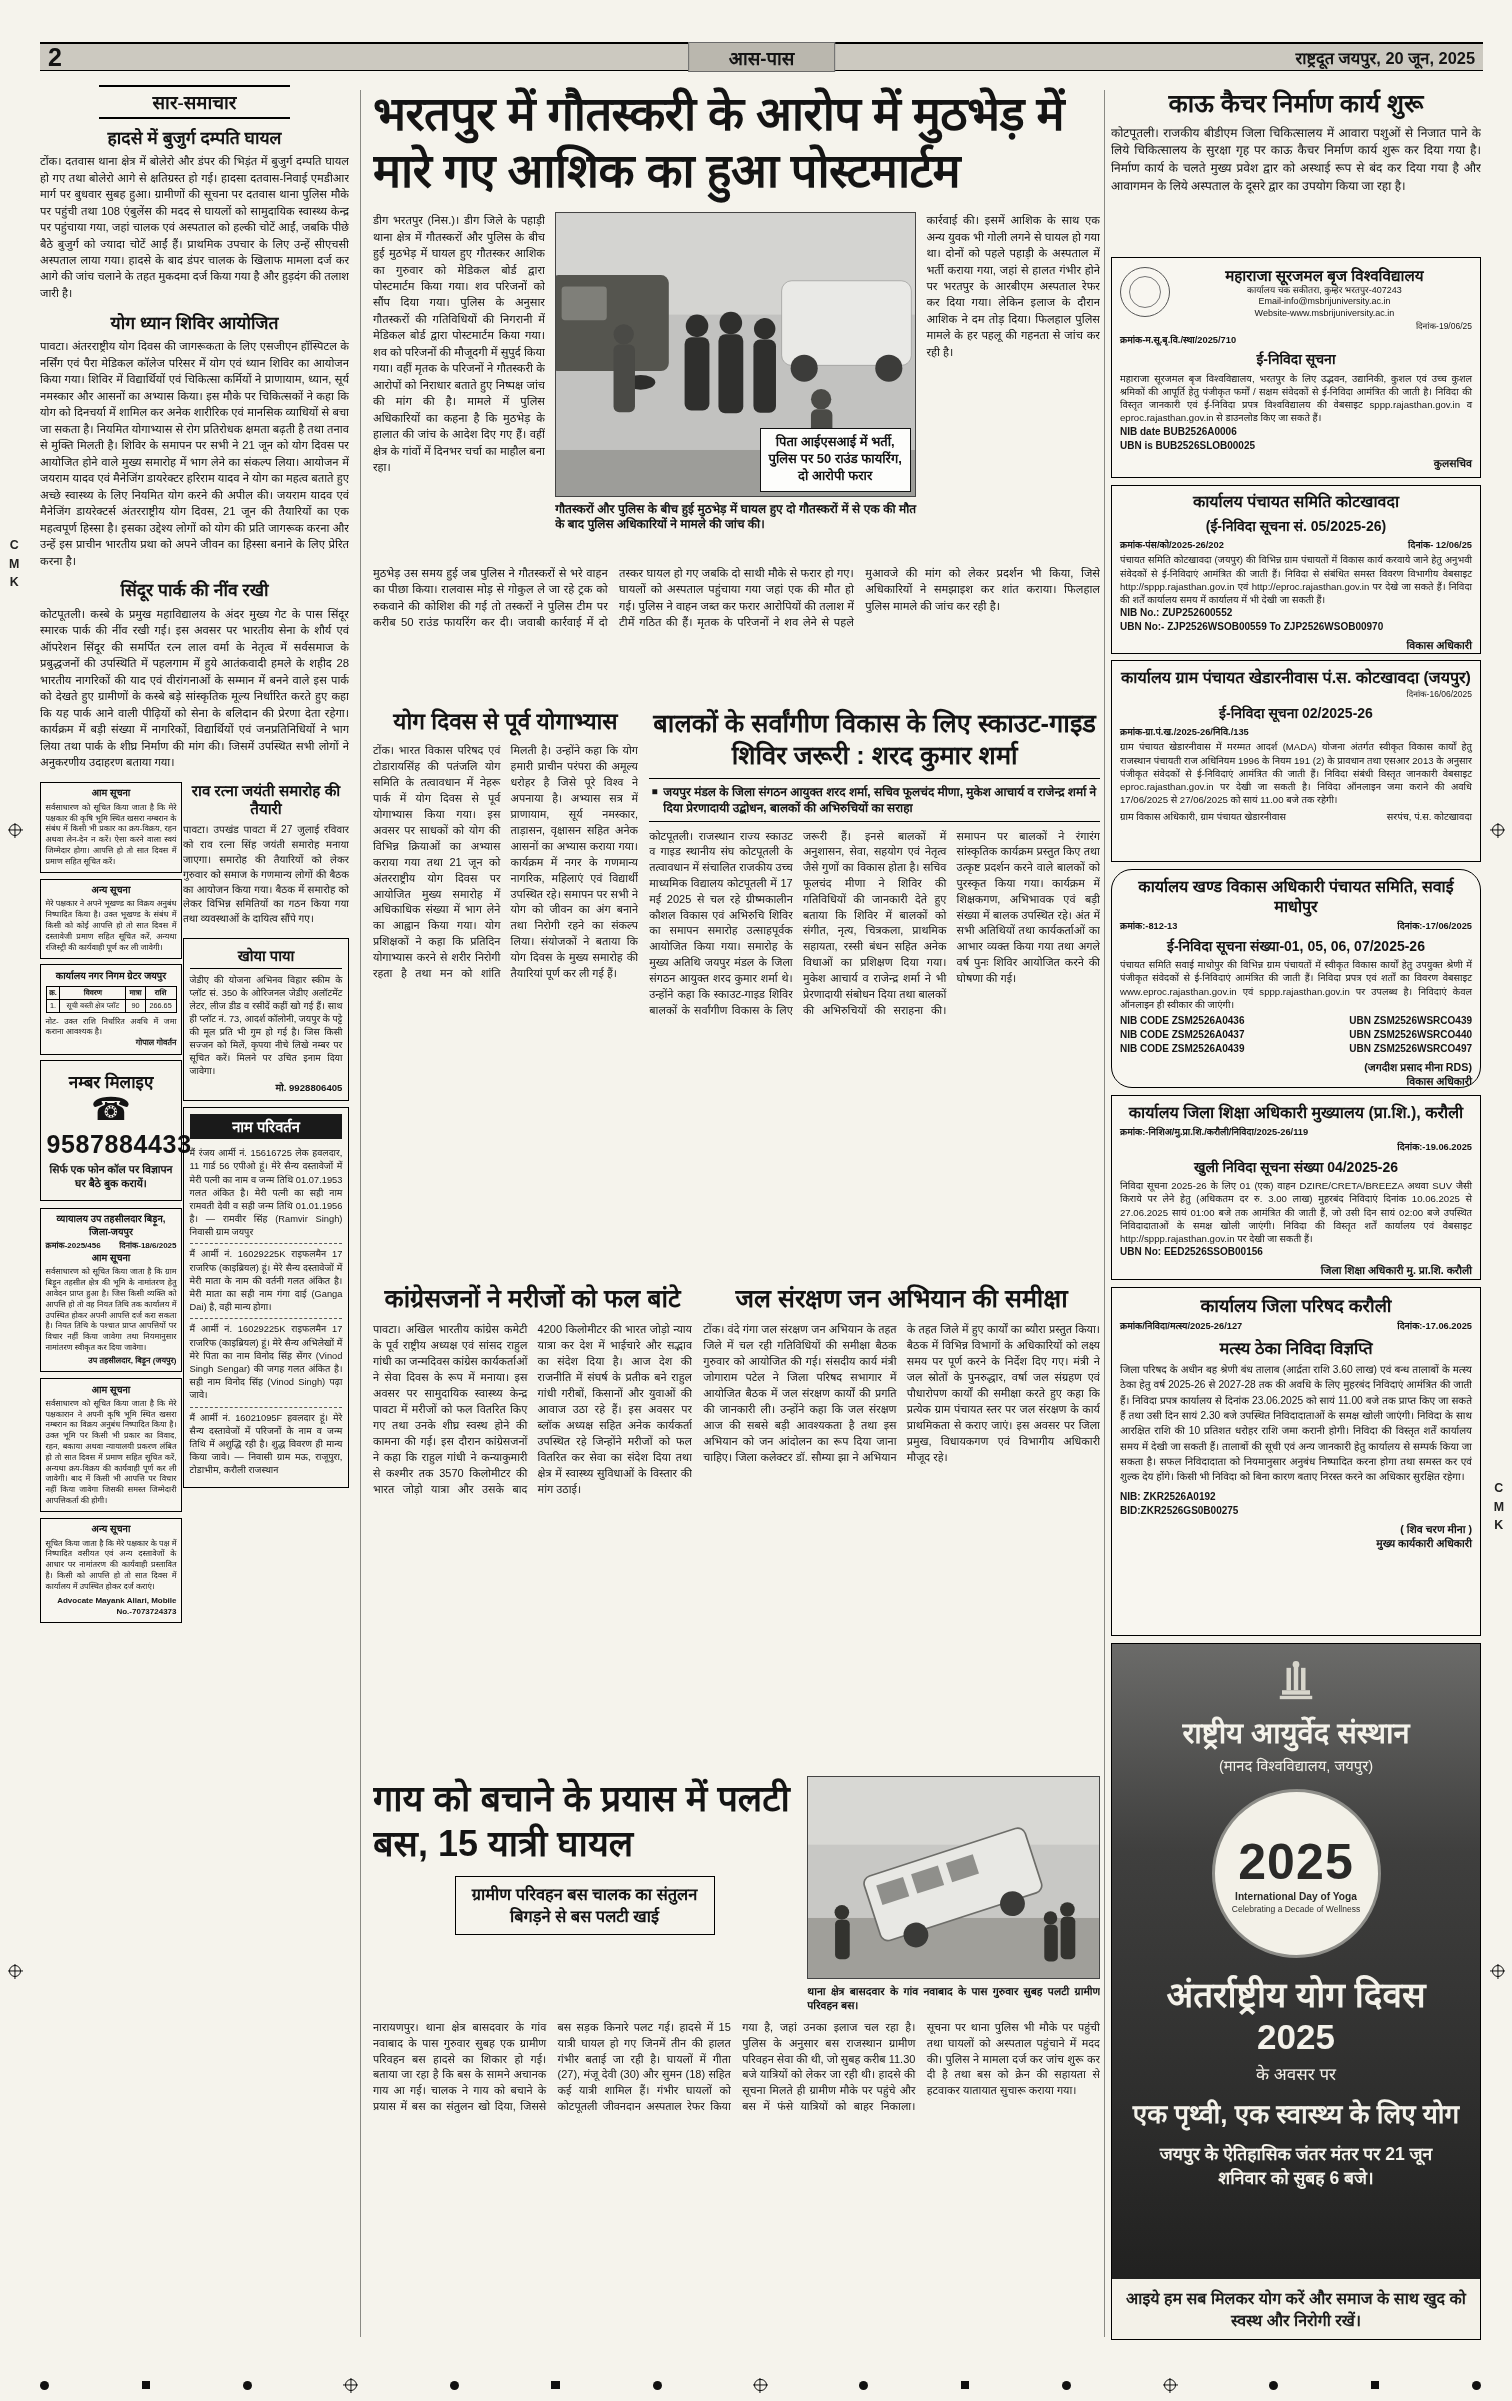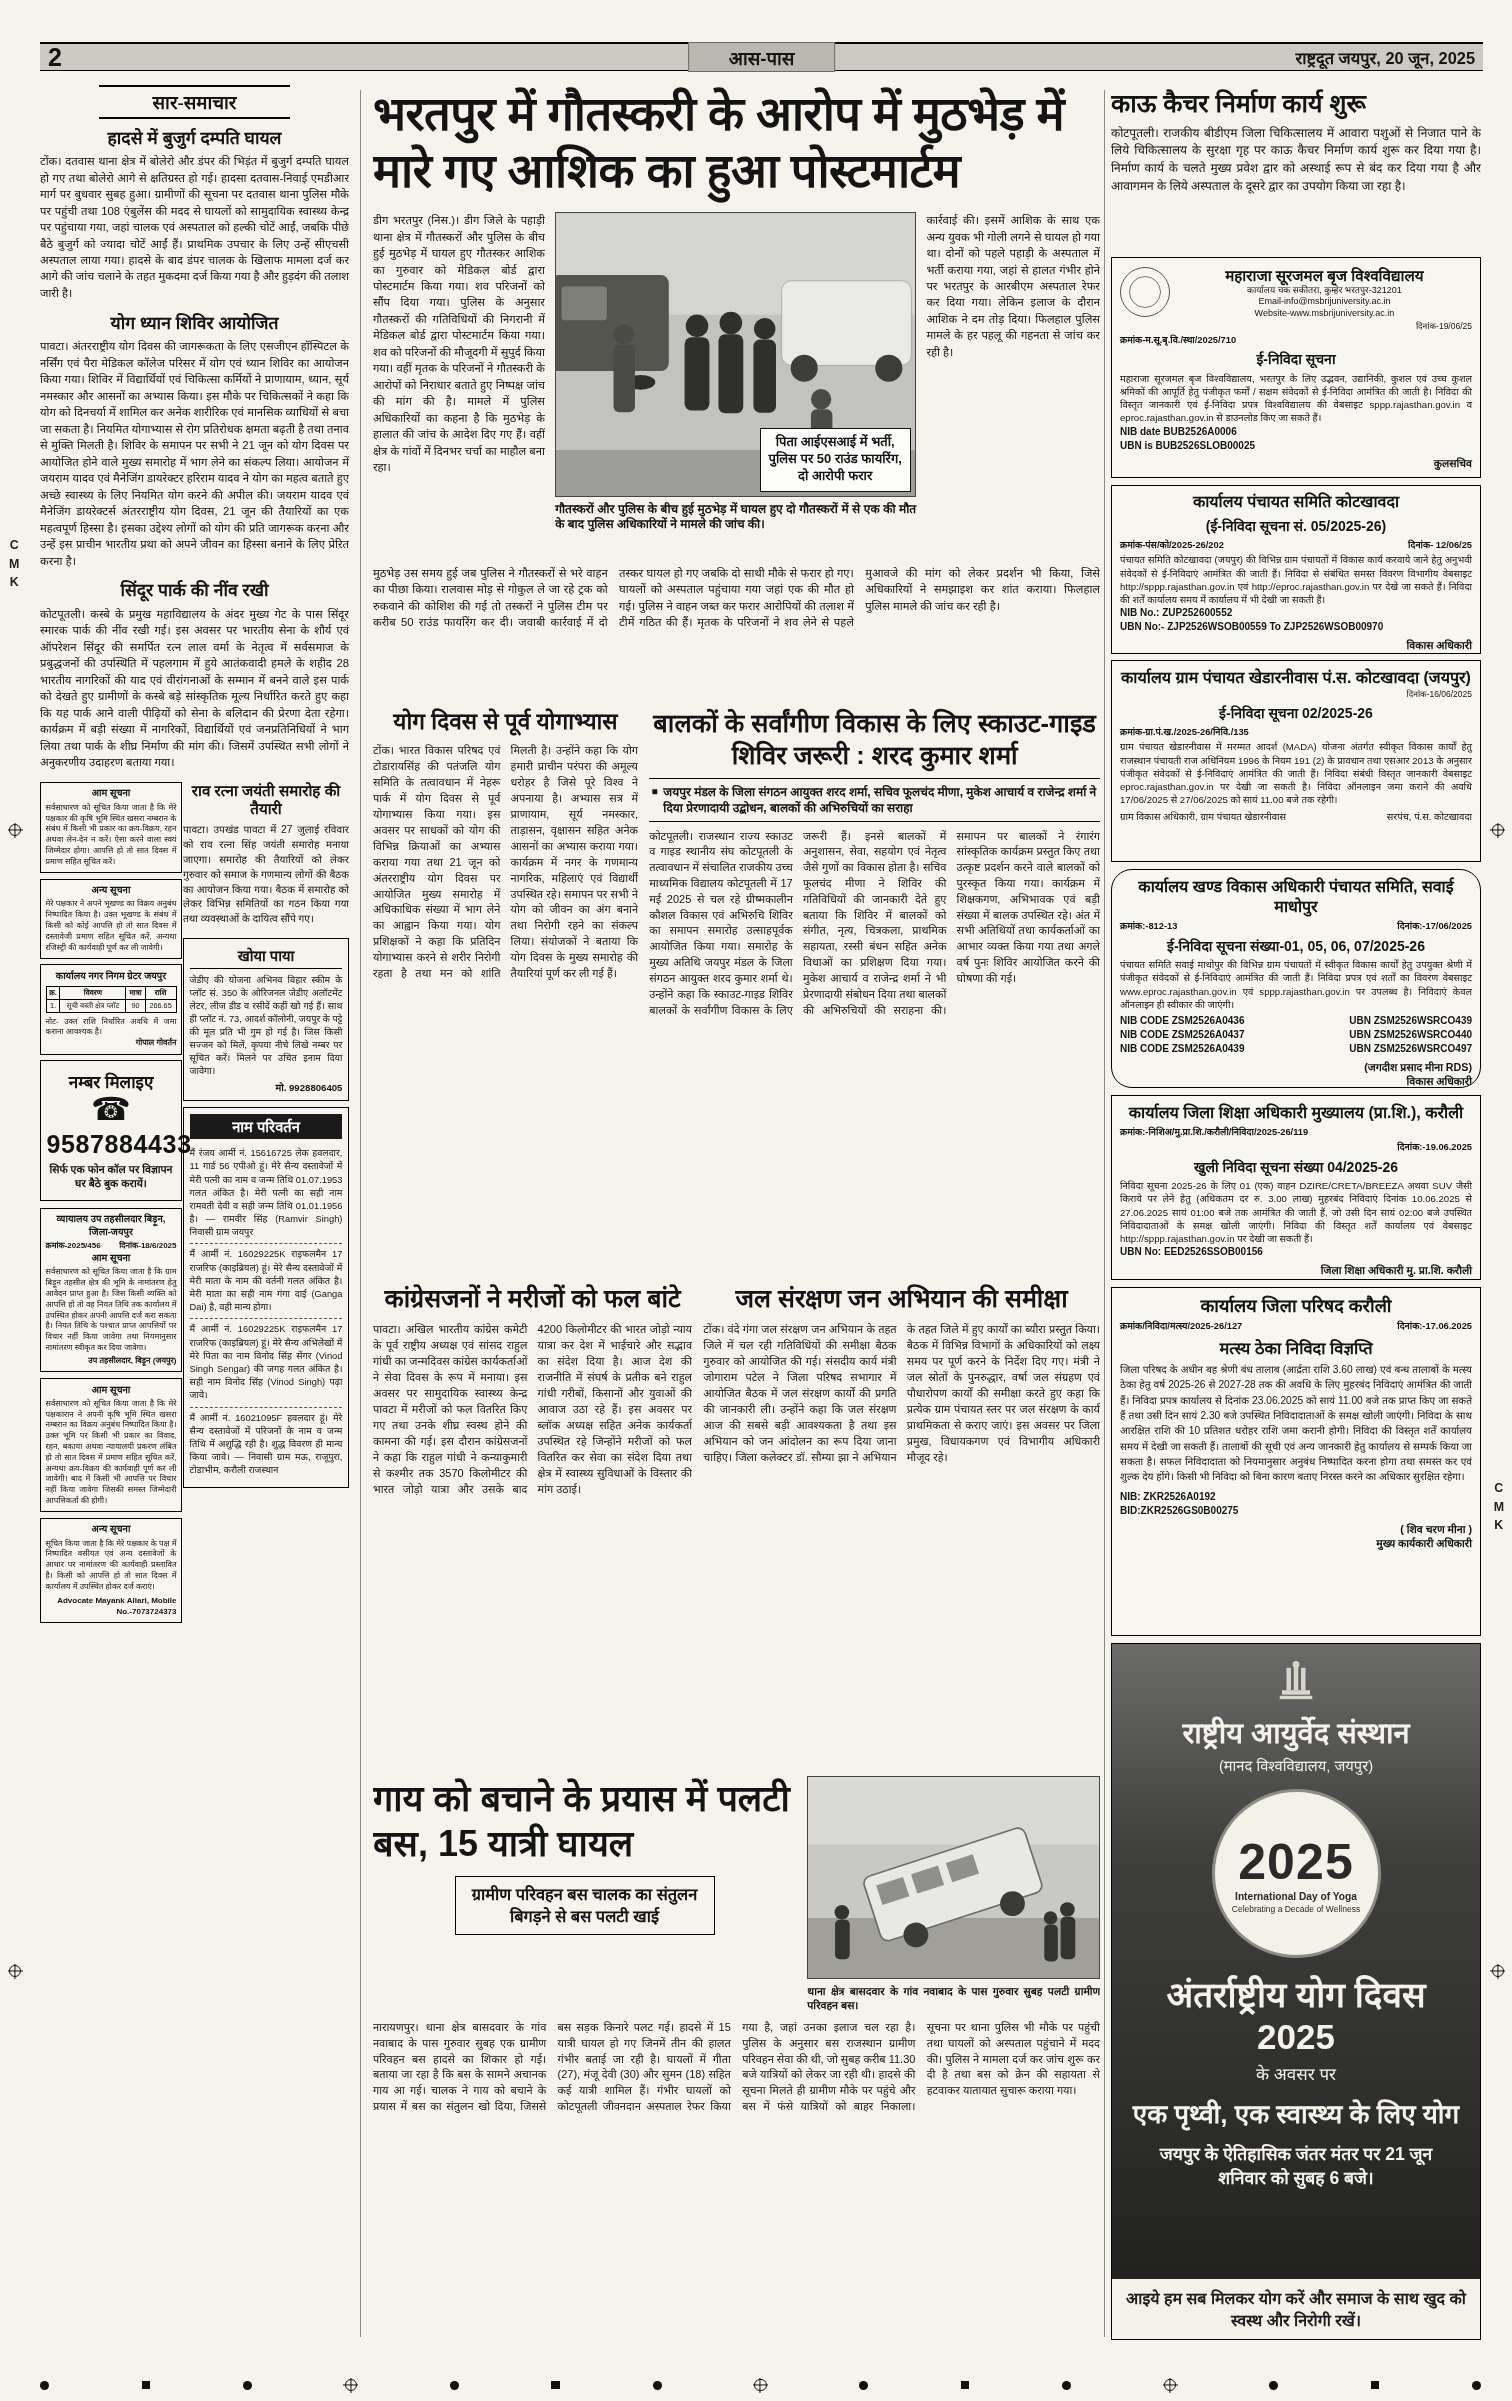--- a/index.html
+++ b/index.html
@@ -81,21 +81,21 @@
   .bus-hl { font-size:36px; font-weight:800; line-height:1.25; }
   .bus-sub { border:1.7px solid #000; padding:6.8px; font-weight:bold; font-size:16.4px; line-height:1.3;
     text-align:center; width:260px; margin:10.2px auto 0; }
   .bus-photo { flex:1; }
   .bus-frame { width:100%; height:203px; border:0.6px solid #444; background:#c4c4c4; overflow:hidden; }
   .bus-body { margin-top:8px; column-count:4; column-gap:11.3px; font-size:11px; line-height:1.44; text-align:justify; height:260px; overflow:hidden; }
 
   
   .right-region { position:absolute; left:1111px; top:85px; width:370px; height:2276px; overflow:hidden; }
   .cow-art { height:165px; overflow:hidden; margin-bottom:6.8px; }
-  .cow-art .t { font-size:25px; font-weight:800; margin-bottom:5.6px; }
+  .cow-art .t { font-size:25px; font-weight:800; text-align:center; margin-bottom:5.6px; }
   .cow-art .b { font-size:12px; line-height:1.48; text-align:justify; }
   .rbox { border:1.1px solid #000; padding:6.8px 8px; margin-bottom:6.8px; background:#f8f6f0; overflow:hidden; }
   .rbox .hdr2 { text-align:center; font-weight:bold; font-size:16px; line-height:1.25; }
   .rbox .sub { text-align:center; font-weight:bold; font-size:14px; margin:3.4px 0; }
   .refrow { display:flex; justify-content:space-between; font-size:9.3px; margin:2.3px 0; font-weight:bold; }
   .rbody { font-size:9.6px; line-height:1.38; text-align:justify; margin-top:2.3px; }
   .code { font-weight:bold; font-size:10px; line-height:1.4; }
   .codes2 { display:flex; justify-content:space-between; margin-top:3.4px; }
   .sig { text-align:right; font-weight:bold; font-size:10.7px; margin-top:4.5px; line-height:1.3; }
   .sigrow { display:flex; justify-content:space-between; font-weight:normal; font-size:9.6px; margin-top:4.5px; line-height:1.3; }
@@ -357,21 +357,21 @@
       <div class="b">कोटपूतली। राजकीय बीडीएम जिला चिकित्सालय में आवारा पशुओं से निजात पाने के लिये चिकित्सालय के सुरक्षा गृह पर काऊ कैचर निर्माण कार्य शुरू कर दिया गया है। निर्माण कार्य के चलते मुख्य प्रवेश द्वार को अस्थाई रूप से बंद कर दिया गया है और आवागमन के लिये अस्पताल के दूसरे द्वार का उपयोग किया जा रहा है।</div>
     </div>
 
     <div class="rbox" style="height:221px;">
       <div class="ubox-head">
         <div class="ulogo">
             <div class="inner"></div>
           </div>
         <div class="uinfo">
           <div class="uname">महाराजा सूरजमल बृज विश्वविद्यालय</div>
-          <div class="uaddr">कार्यालय चक सकीतरा, कुम्हेर भरतपुर-321201</div>
+          <div class="uaddr">कार्यालय चक सकीतरा, कुम्हेर भरतपुर-407243</div>
           <div class="uaddr">Email-info@msbrijuniversity.ac.in</div>
           <div class="uaddr">Website-www.msbrijuniversity.ac.in</div>
         </div>
       </div>
       <div class="udate">दिनांक-19/06/25</div>
       <div class="refrow">
           <span>क्रमांक-म.सू.बृ.वि./स्था/2025/710</span>
         </div>
       <div class="sub">ई-निविदा सूचना</div>
       <div class="rbody">महाराजा सूरजमल बृज विश्वविद्यालय, भरतपुर के लिए उद्भवन, उद्यानिकी, कुशल एवं उच्च कुशल श्रमिकों की आपूर्ति हेतु पंजीकृत फर्मों / सक्षम संवेदकों से ई-निविदा आमंत्रित की जाती है। निविदा की विस्तृत जानकारी एवं ई-निविदा प्रपत्र विश्वविद्यालय की वेबसाइट sppp.rajasthan.gov.in व eproc.rajasthan.gov.in से डाउनलोड किए जा सकते हैं।</div>

